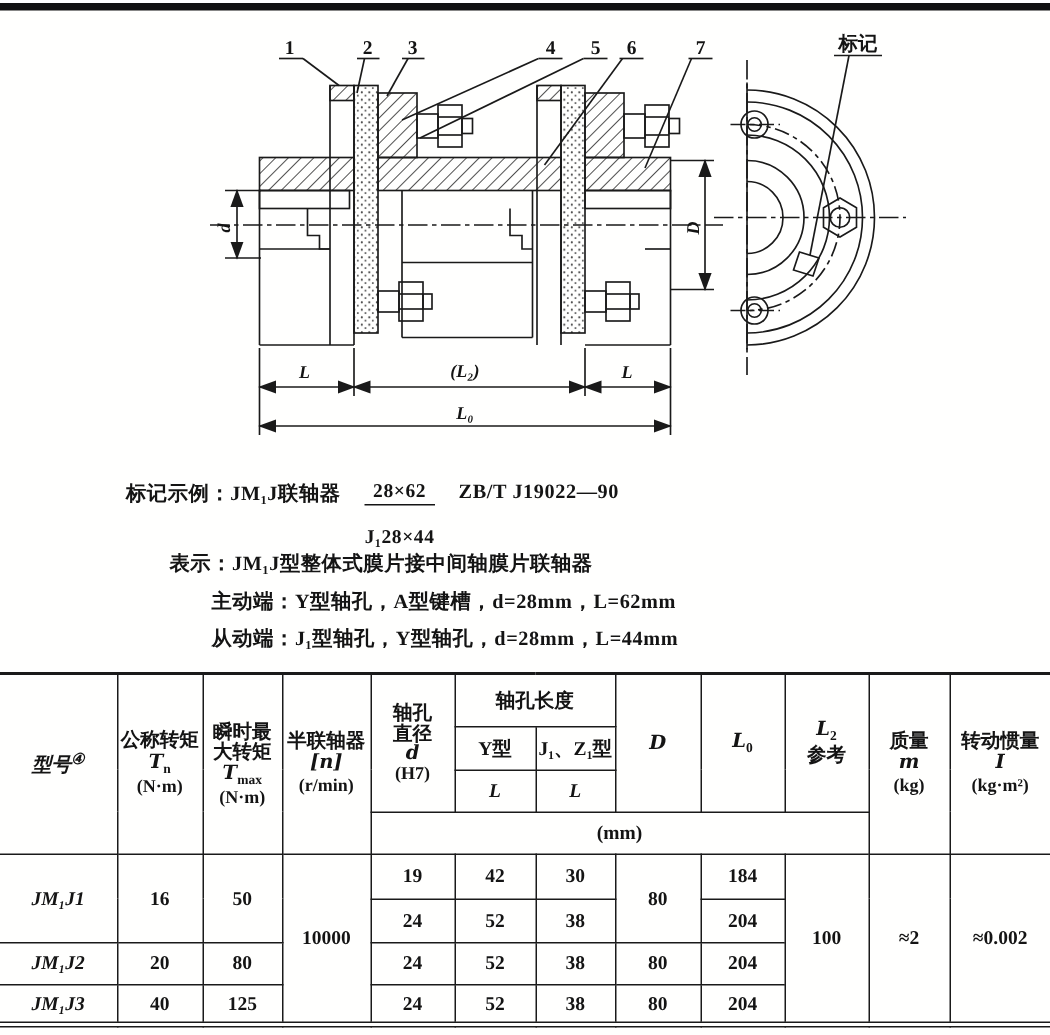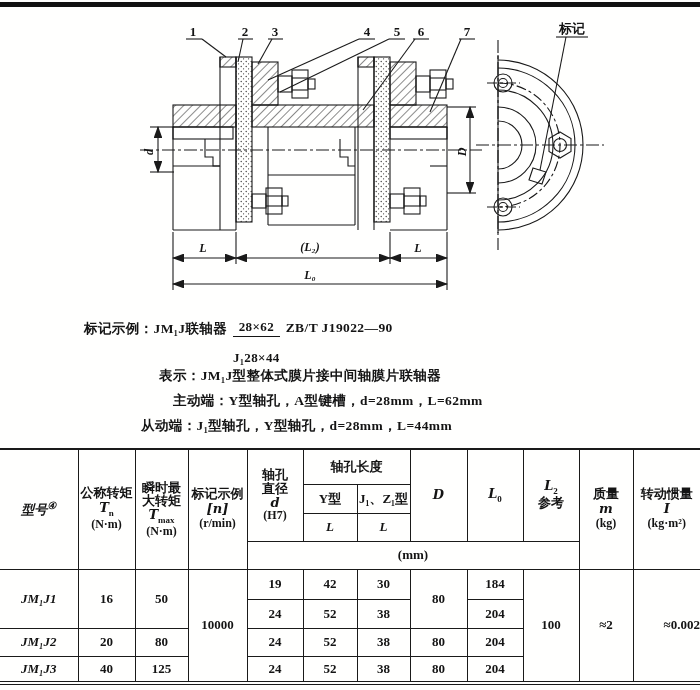--- a/index.html
+++ b/index.html
@@ -2,32 +2,32 @@
 <html><head>
 <meta charset="utf-8">
 <style>
   html,body{margin:0;padding:0;background:#ffffff;}
   .page{position:relative;width:700px;height:690px;background:#fffffe;overflow:hidden;
         font-family:"Liberation Serif","DejaVu Serif",serif;color:#141414;}
   .fig{position:absolute;top:0;left:0;}
   .cap{position:absolute;font-weight:bold;font-size:13.5px;letter-spacing:.4px;white-space:nowrap;}
   .cap-parts{top:298px;left:84px;}
   .cap-example{top:320px;left:84px;display:flex;height:36px;}
-  .frac{display:inline-block;text-align:center;margin:0 6px;font-size:13px;line-height:1.15;}
+  .frac{display:inline-block;text-align:center;margin:0 16px;font-size:13px;line-height:1.15;}
   .frac .num{display:block;border-bottom:1.6px solid #141414;padding:0 4px 1px 4px;}
   .frac .den{display:block;padding-top:14px;}
-  .cap-meaning{top:367px;left:113px;margin-left:46px;}
-  .cap-drive{top:392px;left:141px;margin-left:32px;}
+  .cap-meaning{top:367px;left:113px;}
+  .cap-drive{top:392px;left:141px;}
   .cap-driven{top:417px;left:141px;}
   table.spec{position:absolute;top:448px;left:0;width:700px;border-collapse:collapse;table-layout:fixed;
              border-top:2.5px solid #1a1a1a;border-bottom:4px double #1a1a1a;}
   table.spec th,table.spec td{border:1px solid #1a1a1a;padding:0;text-align:center;vertical-align:middle;
              font-size:13px;font-weight:bold;font-family:"Liberation Serif","DejaVu Serif",serif;}
   table.spec .first{border-left:none;font-style:italic;}
-  table.spec .last{border-right:none;text-align:right;}
+  table.spec .last{border-right:none;}
   .stack{display:flex;flex-direction:column;justify-content:space-evenly;align-items:center;height:100%;line-height:1.15;}
   .stack.tight{line-height:1.05;}
   .it{font-style:italic;font-family:"DejaVu Serif","Liberation Serif",serif;}
   sub{font-size:9px;}
   sup{font-size:10px;}
   .unit{font-size:12px;}
   td.cell{font-size:13.5px;}
   svg text{fill:#141414;}
 </style>
 </head>
@@ -238,21 +238,21 @@
       <th rowspan="4">
         <div class="stack tight">
           <span>瞬时最</span>
           <span>大转矩</span>
           <span><span class="it">T</span><sub>max</sub></span>
           <span class="unit">(N·m)</span>
         </div>
       </th>
       <th rowspan="4">
         <div class="stack">
-          <span>标记示例</span>
+          <span>半联轴器</span>
           <span class="it">[n]</span>
           <span class="unit">(r/min)</span>
         </div>
       </th>
       <th rowspan="3">
         <div class="stack tight">
           <span>轴孔</span>
           <span>直径</span>
           <span class="it">d</span>
           <span class="unit">(H7)</span>

